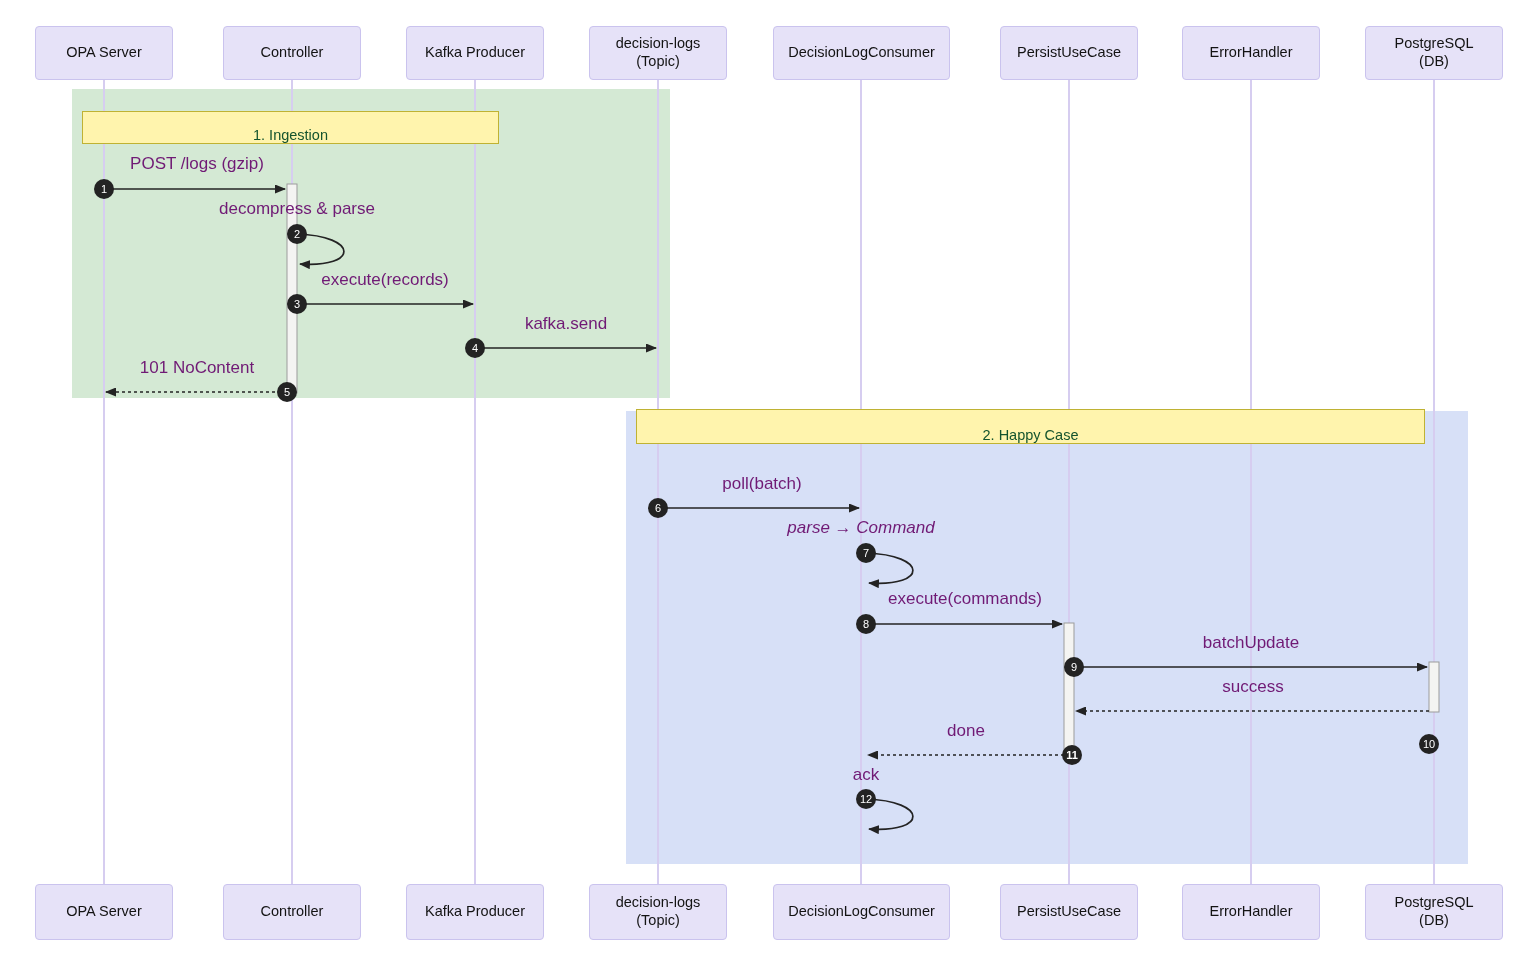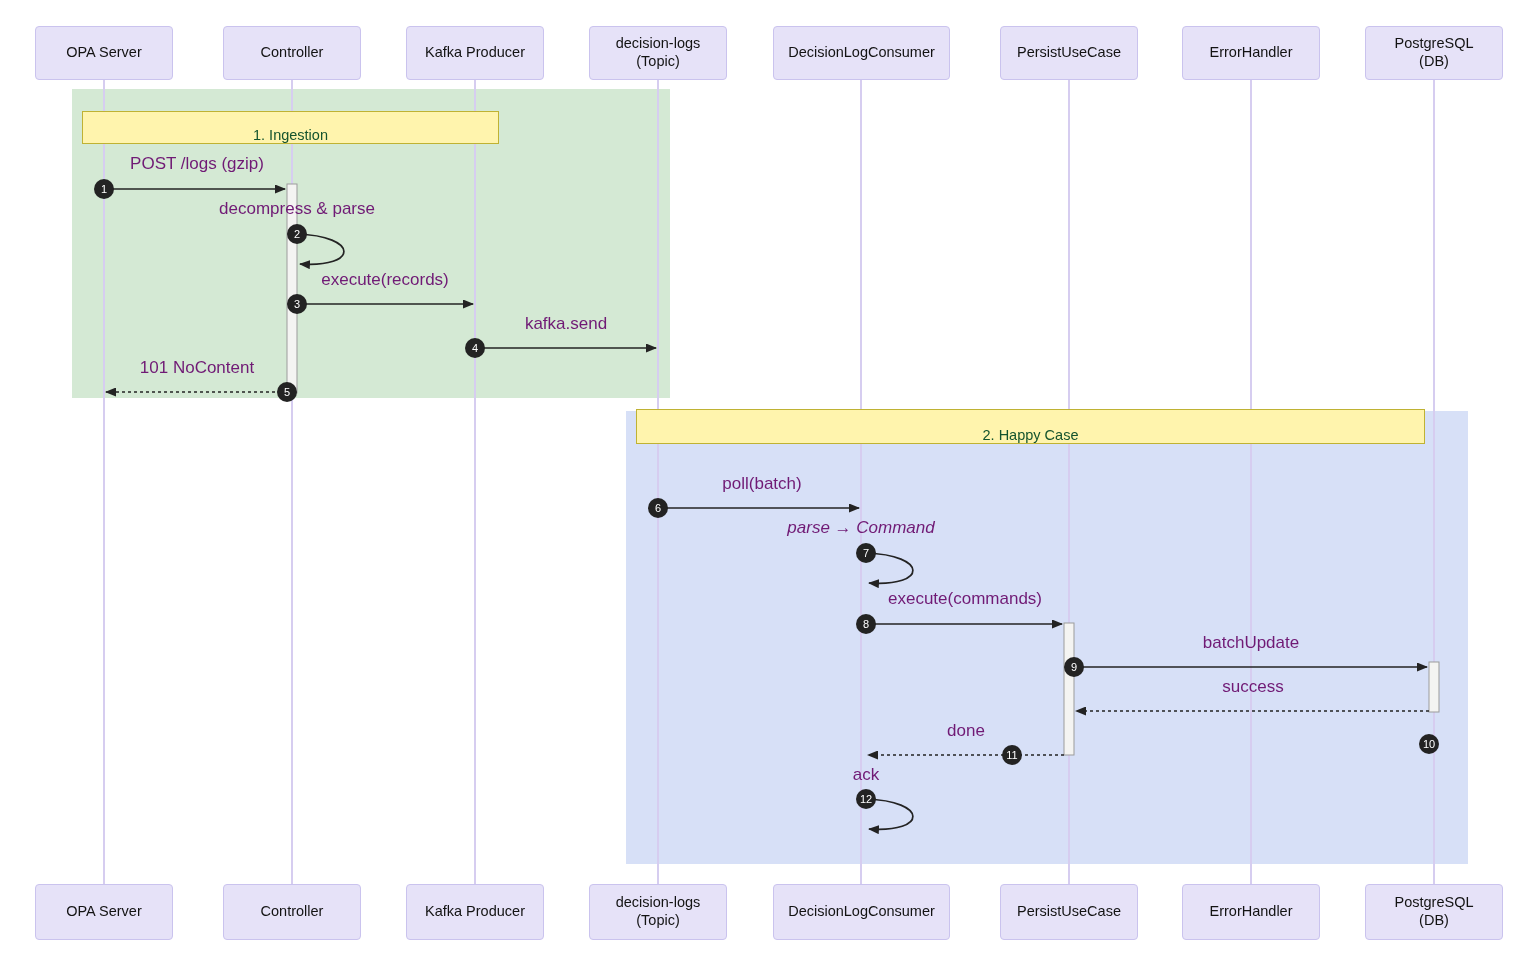--- a/index.html
+++ b/index.html
@@ -174,17 +174,17 @@
       <div class="seq-badge" style="left: 104px; top: 189px;">1</div>
       <div class="seq-badge" style="left: 297px; top: 234px;">2</div>
       <div class="seq-badge" style="left: 297px; top: 304px;">3</div>
       <div class="seq-badge" style="left: 475px; top: 348px;">4</div>
       <div class="seq-badge" style="left: 287px; top: 392px;">5</div>
       <div class="seq-badge" style="left: 658px; top: 508px;">6</div>
       <div class="seq-badge" style="left: 866px; top: 553px;">7</div>
       <div class="seq-badge" style="left: 866px; top: 624px;">8</div>
       <div class="seq-badge" style="left: 1074px; top: 667px;">9</div>
       <div class="seq-badge" style="left: 1429px; top: 711px; margin-top: 33px;">10</div>
-      <div class="seq-badge" style="left: 1012px; top: 755px;">11</div>
+      <div class="seq-badge" style="left: 1072px; top: 755px; font-weight: bold;">11</div>
       <div class="seq-badge" style="left: 866px; top: 799px;">12</div>
     </div>
 
 </div>
 
 </body></html>

